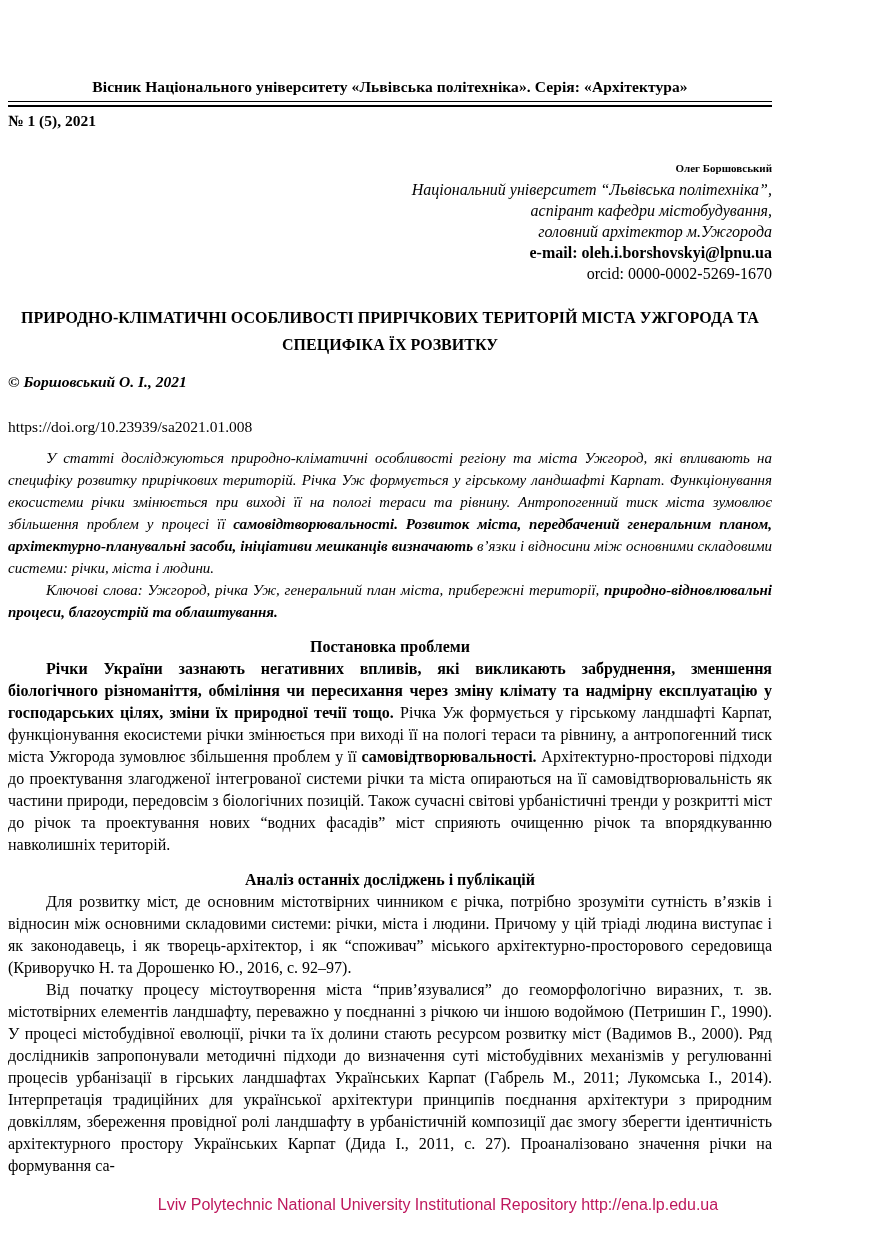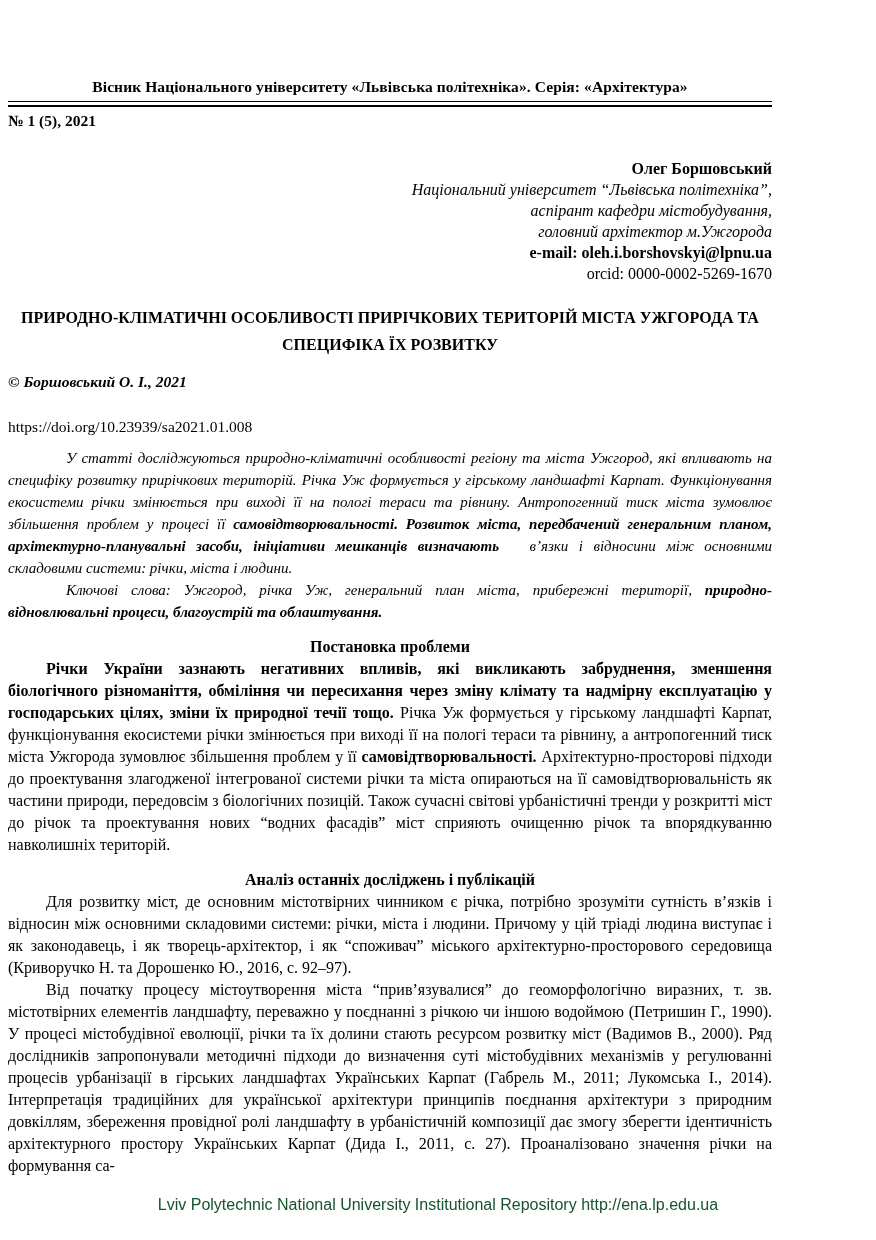--- a/index.html
+++ b/index.html
@@ -39,21 +39,21 @@
     font-size: 15.5px;
     margin-top: 21px;
   }
   
   .author-block {
     text-align: right;
     margin-top: 19px;
     font-size: 16px;
     line-height: 21px;
   }
-  .author-name { font-weight: bold; font-size: 16px; margin-top: 28px; }
+  .author-name { font-weight: bold; font-size: 11px; margin-top: 28px; }
   .affil-line { font-style: italic; }
   .email-line { font-weight: bold; }
   .orcid-line { font-weight: normal; }
   
   .article-title {
     text-align: center;
     font-weight: bold;
     font-size: 16px;
     line-height: 27px;
     margin-top: 20px;
@@ -87,21 +87,21 @@
     line-height: 22px;
     margin-top: 13px;
   }
   .body-par {
     font-size: 16px;
     line-height: 22px;
   }
   
   .run-r  { font-weight: normal; font-style: normal; }
   .run-b  { font-weight: bold;   font-style: normal; }
-  .run-i  { font-weight: normal; font-style: italic; margin-left: 20px; }
+  .run-i  { font-weight: normal; font-style: italic; }
   .run-bi { font-weight: bold;   font-style: italic; }
   
   .footer-line {
     position: absolute;
     left: 0;
     right: 0;
     bottom: 26px;
     text-align: center;
     font-family: "Liberation Sans", "DejaVu Sans", sans-serif;
     font-size: 16px;
@@ -137,15 +137,15 @@
     <p class="par keywords-par"><span class="run-i">Ключові слова: Ужгород, річка Уж, генеральний план міста, прибережні території, </span><span class="run-bi">природно-відновлювальні процеси, благоустрій та облаштування.</span></p>
   </div>
 
   <div class="section-heading">Постановка проблеми</div>
   <p class="par body-par"><span class="run-b">Річки України зазнають негативних впливів, які викликають забруднення, зменшення біологічного різноманіття, обміління чи пересихання через зміну клімату та надмірну експлуатацію у господарських цілях, зміни їх природної течії тощо. </span><span class="run-r">Річка Уж формується у гірському ландшафті Карпат, функціонування екосистеми річки змінюється при виході її на пологі тераси та рівнину, а антропогенний тиск міста Ужгорода зумовлює збільшення проблем у її </span><span class="run-b">самовідтворювальності.</span><span class="run-r"> Архітектурно-просторові підходи до проектування злагодженої інтегрованої системи річки та міста опираються на її самовідтворювальність як частини природи, передовсім з біологічних позицій. Також сучасні світові урбаністичні тренди у розкритті міст до річок та проектування нових “водних фасадів” міст сприяють очищенню річок та впорядкуванню навколишніх територій.</span></p>
 
   <div class="section-heading">Аналіз останніх досліджень і публікацій</div>
   <p class="par body-par"><span class="run-r">Для розвитку міст, де основним містотвірних чинником є річка, потрібно зрозуміти сутність в’язків і відносин між основними складовими системи: річки, міста і людини. Причому у цій тріаді людина виступає і як законодавець, і як творець-архітектор, і як “споживач” міського архітектурно-просторового середовища (Криворучко Н. та Дорошенко Ю., 2016, с. 92–97).</span></p>
   <p class="par body-par"><span class="run-r">Від початку процесу містоутворення міста “прив’язувалися” до геоморфологічно виразних, т. зв. містотвірних елементів ландшафту, переважно у поєднанні з річкою чи іншою водоймою (Петришин Г., 1990). У процесі містобудівної еволюції, річки та їх долини стають ресурсом розвитку міст (Вадимов В., 2000). Ряд дослідників запропонували методичні підходи до визначення суті містобудівних механізмів у регулюванні процесів урбанізації в гірських ландшафтах Українських Карпат (Габрель М., 2011; Лукомська І., 2014). Інтерпретація традиційних для української архітектури принципів поєднання архітектури з природним довкіллям, збереження провідної ролі ландшафту в урбаністичній композиції дає змогу зберегти ідентичність архітектурного простору Українських Карпат (Дида І., 2011, с. 27). Проаналізовано значення річки на формування са-</span></p>
 
-  <div class="footer-line" style="color: #14532d;">Lviv Polytechnic National University Institutional Repository http://ena.lp.edu.ua</div>
+  <div class="footer-line" style="color: #be185d;">Lviv Polytechnic National University Institutional Repository http://ena.lp.edu.ua</div>
 
 </div>
 
 </body></html>

